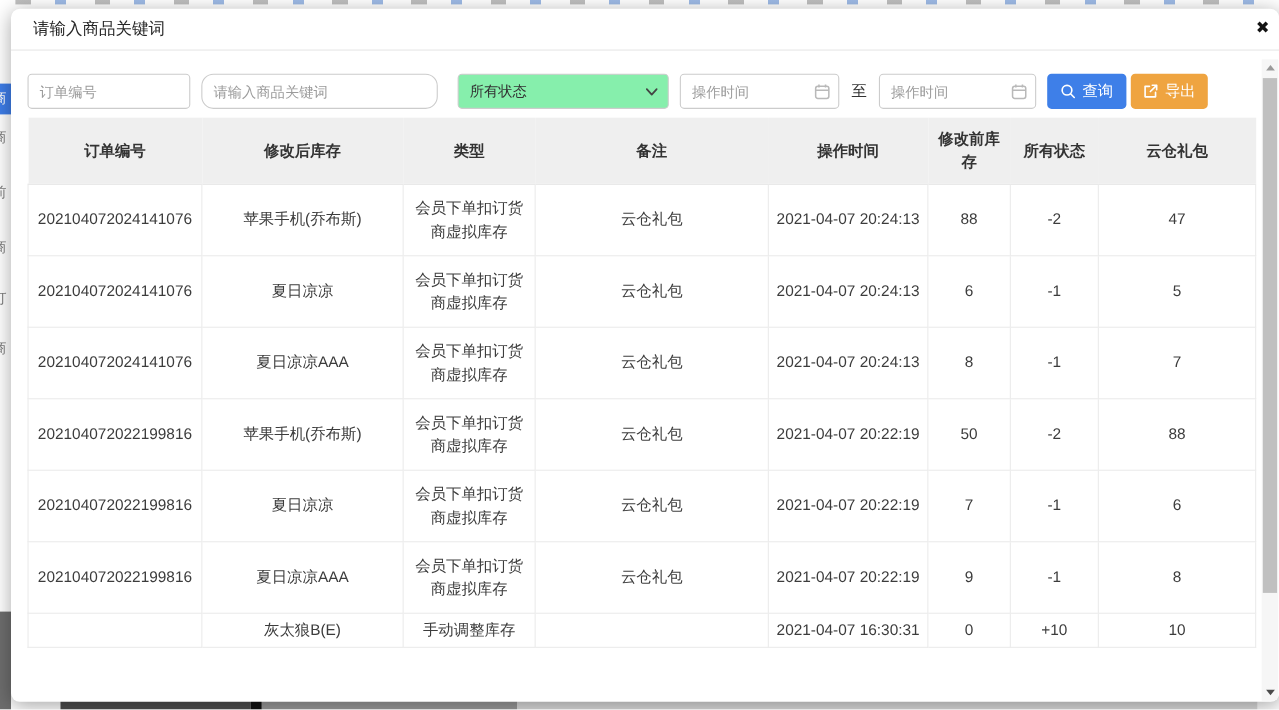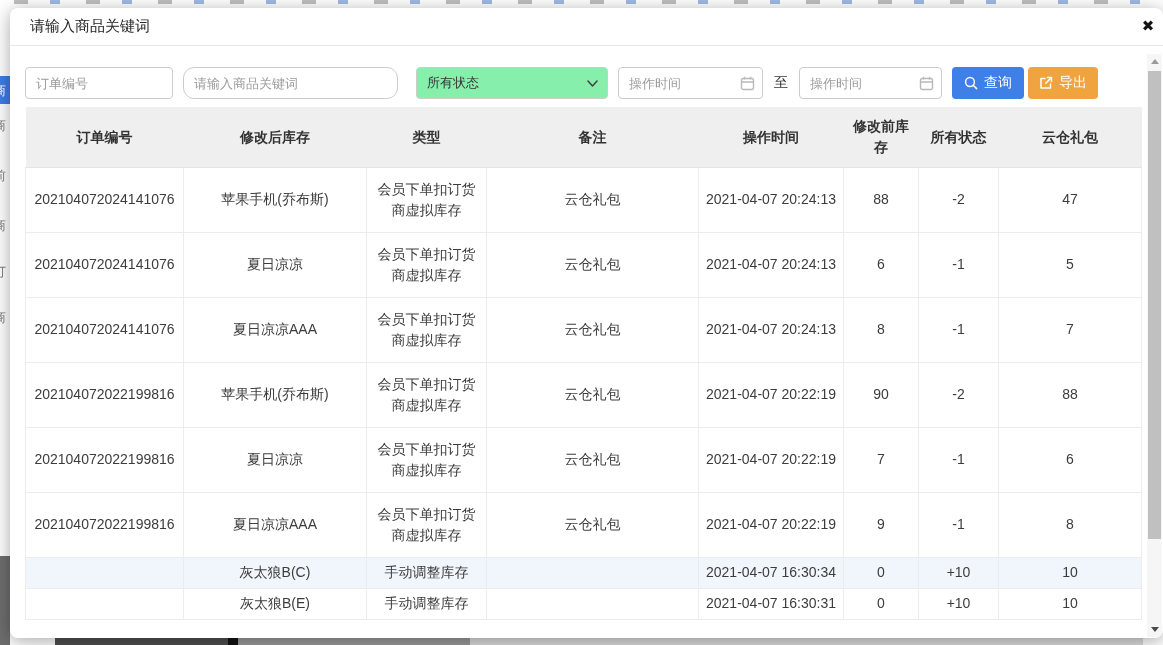--- a/index.html
+++ b/index.html
@@ -236,21 +236,21 @@
             <td>8</td>
             <td>-1</td>
             <td>7</td>
           </tr>
           <tr class="tall">
             <td>202104072022199816</td>
             <td>苹果手机(乔布斯)</td>
             <td>会员下单扣订货商虚拟库存</td>
             <td>云仓礼包</td>
             <td>2021-04-07 20:22:19</td>
-            <td>90</td>
+            <td>50</td>
             <td>-2</td>
             <td>88</td>
           </tr>
           <tr class="tall">
             <td>202104072022199816</td>
             <td>夏日凉凉</td>
             <td>会员下单扣订货商虚拟库存</td>
             <td>云仓礼包</td>
             <td>2021-04-07 20:22:19</td>
             <td>7</td>
@@ -259,30 +259,20 @@
           </tr>
           <tr class="tall">
             <td>202104072022199816</td>
             <td>夏日凉凉AAA</td>
             <td>会员下单扣订货商虚拟库存</td>
             <td>云仓礼包</td>
             <td>2021-04-07 20:22:19</td>
             <td>9</td>
             <td>-1</td>
             <td>8</td>
-          </tr>
-          <tr class="short hl">
-            <td></td>
-            <td>灰太狼B(C)</td>
-            <td>手动调整库存</td>
-            <td></td>
-            <td>2021-04-07 16:30:34</td>
-            <td>0</td>
-            <td>+10</td>
-            <td>10</td>
           </tr>
           <tr class="short">
             <td></td>
             <td>灰太狼B(E)</td>
             <td>手动调整库存</td>
             <td></td>
             <td>2021-04-07 16:30:31</td>
             <td>0</td>
             <td>+10</td>
             <td>10</td>

